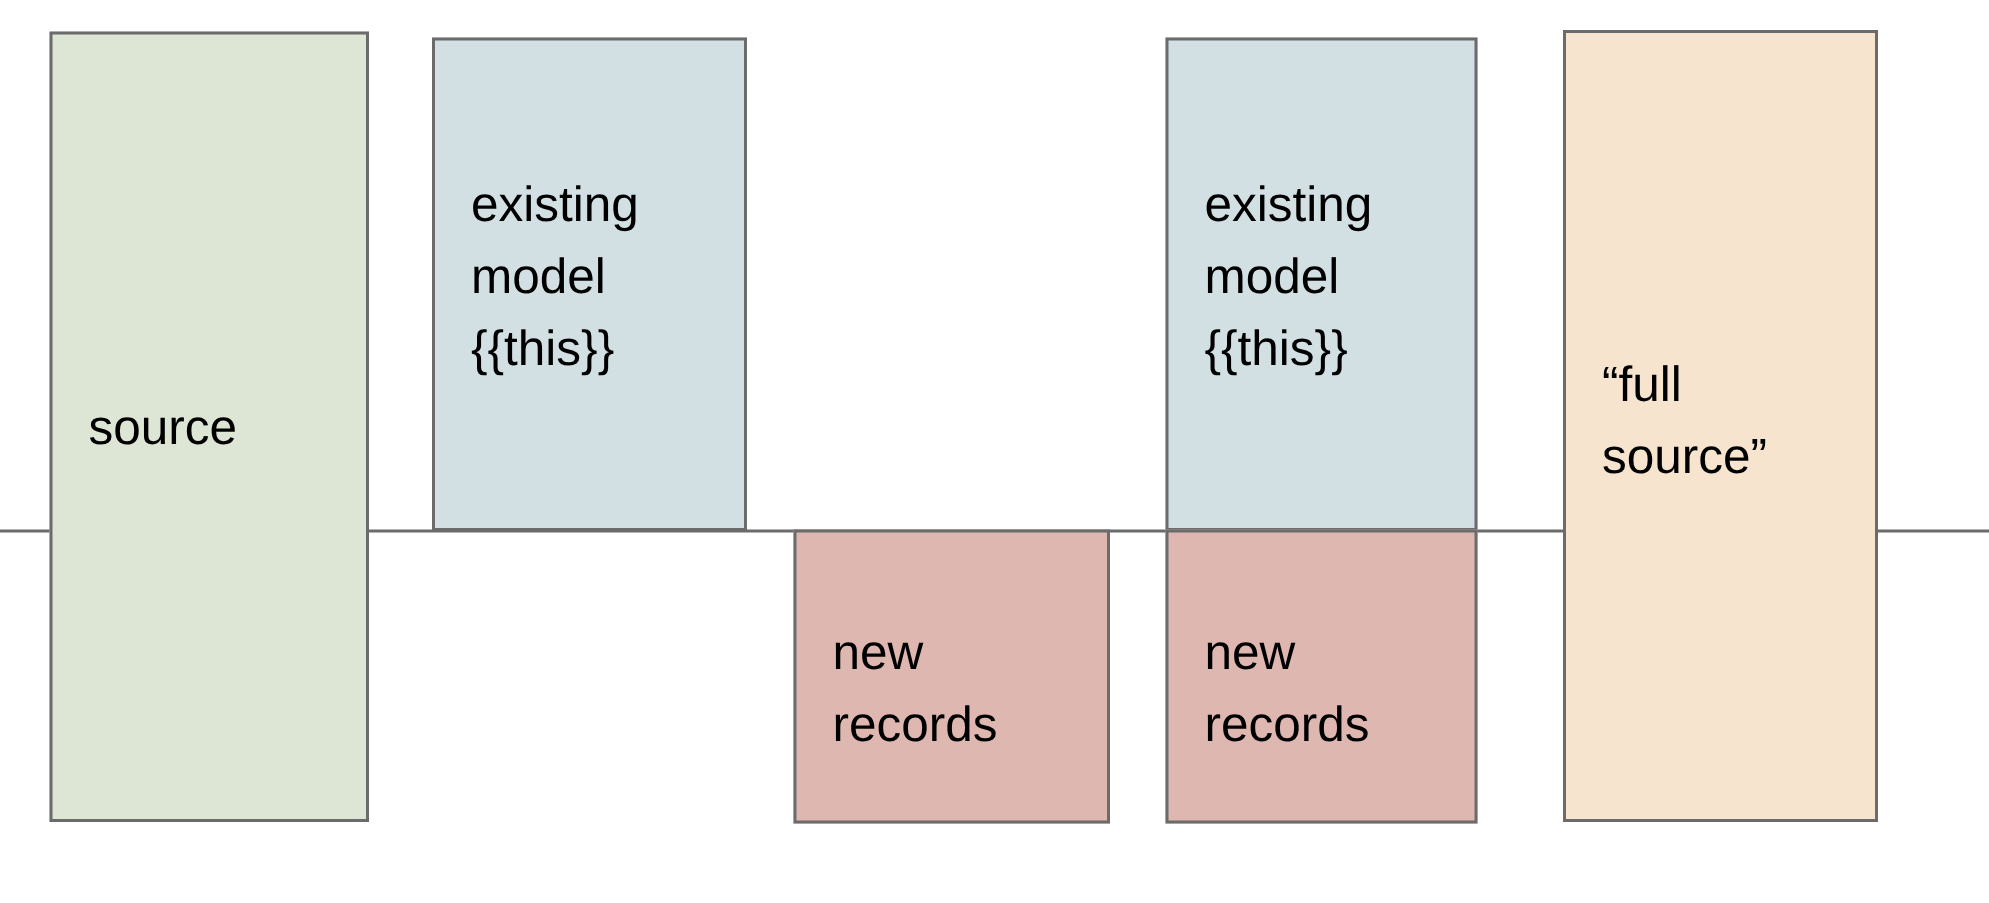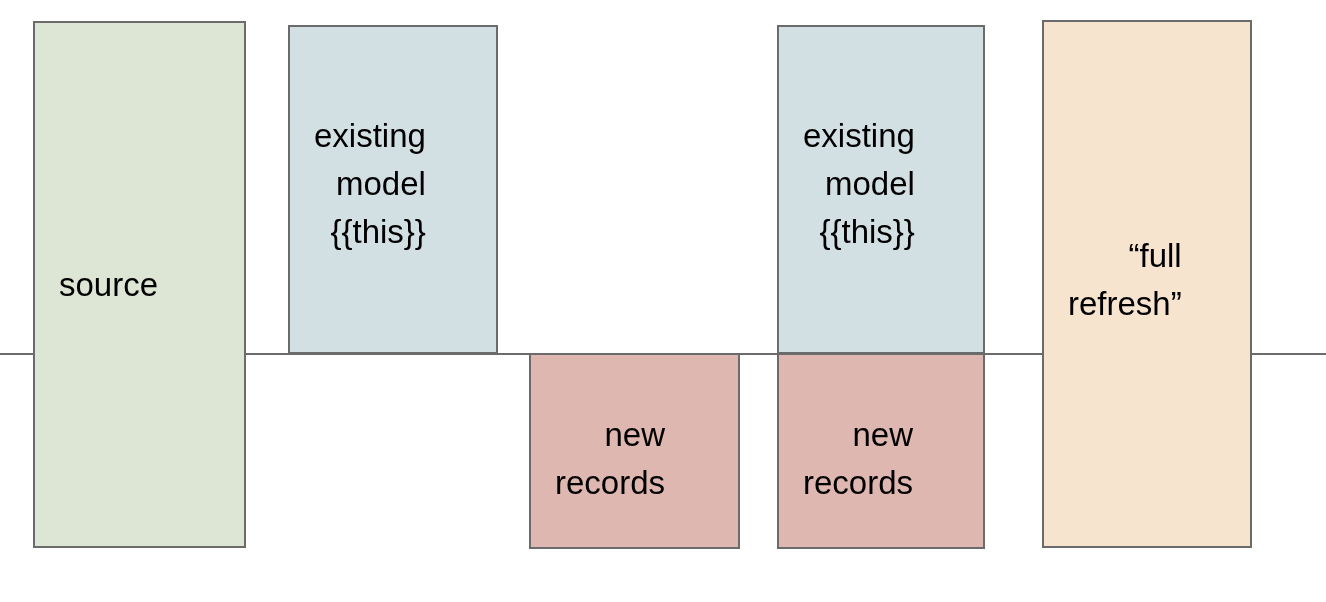--- a/index.html
+++ b/index.html
@@ -32,21 +32,21 @@
     align-items: center;
     justify-content: flex-start;
   }
   .block .label {
     font-size: 33px;
     line-height: 1.45;
     color: #000000;
     padding-left: 24px;
     padding-right: 10px;
     white-space: pre-line;
-    text-align: right;
+    text-align: left;
   }
   
   #block-source        { left: 33px;   top: 21px;  width: 213px; height: 527px; background: #dde6d5; z-index: 3; }
   #block-existing-1    { left: 288px;  top: 25px;  width: 210px; height: 329px; background: #d3e0e3; z-index: 3; }
   #block-new-1         { left: 529px;  top: 353px; width: 211px; height: 196px; background: #dfb7b1; z-index: 3; }
   #block-existing-2    { left: 777px;  top: 25px;  width: 208px; height: 329px; background: #d3e0e3; z-index: 3; }
   #block-new-2         { left: 777px;  top: 353px; width: 208px; height: 196px; background: #dfb7b1; z-index: 3; }
   #block-full-refresh  { left: 1042px; top: 20px;  width: 210px; height: 528px; background: #f7e4ce; z-index: 3; }
 
   
@@ -85,16 +85,16 @@
 {{this}}</span>
   </div>
 
   <div class="block" id="block-new-2">
     <span class="label">new
 records</span>
   </div>
 
   <div class="block" id="block-full-refresh">
     <span class="label">“full
-refresh”</span>
+source”</span>
   </div>
 
 </div>
 
 </body></html>

